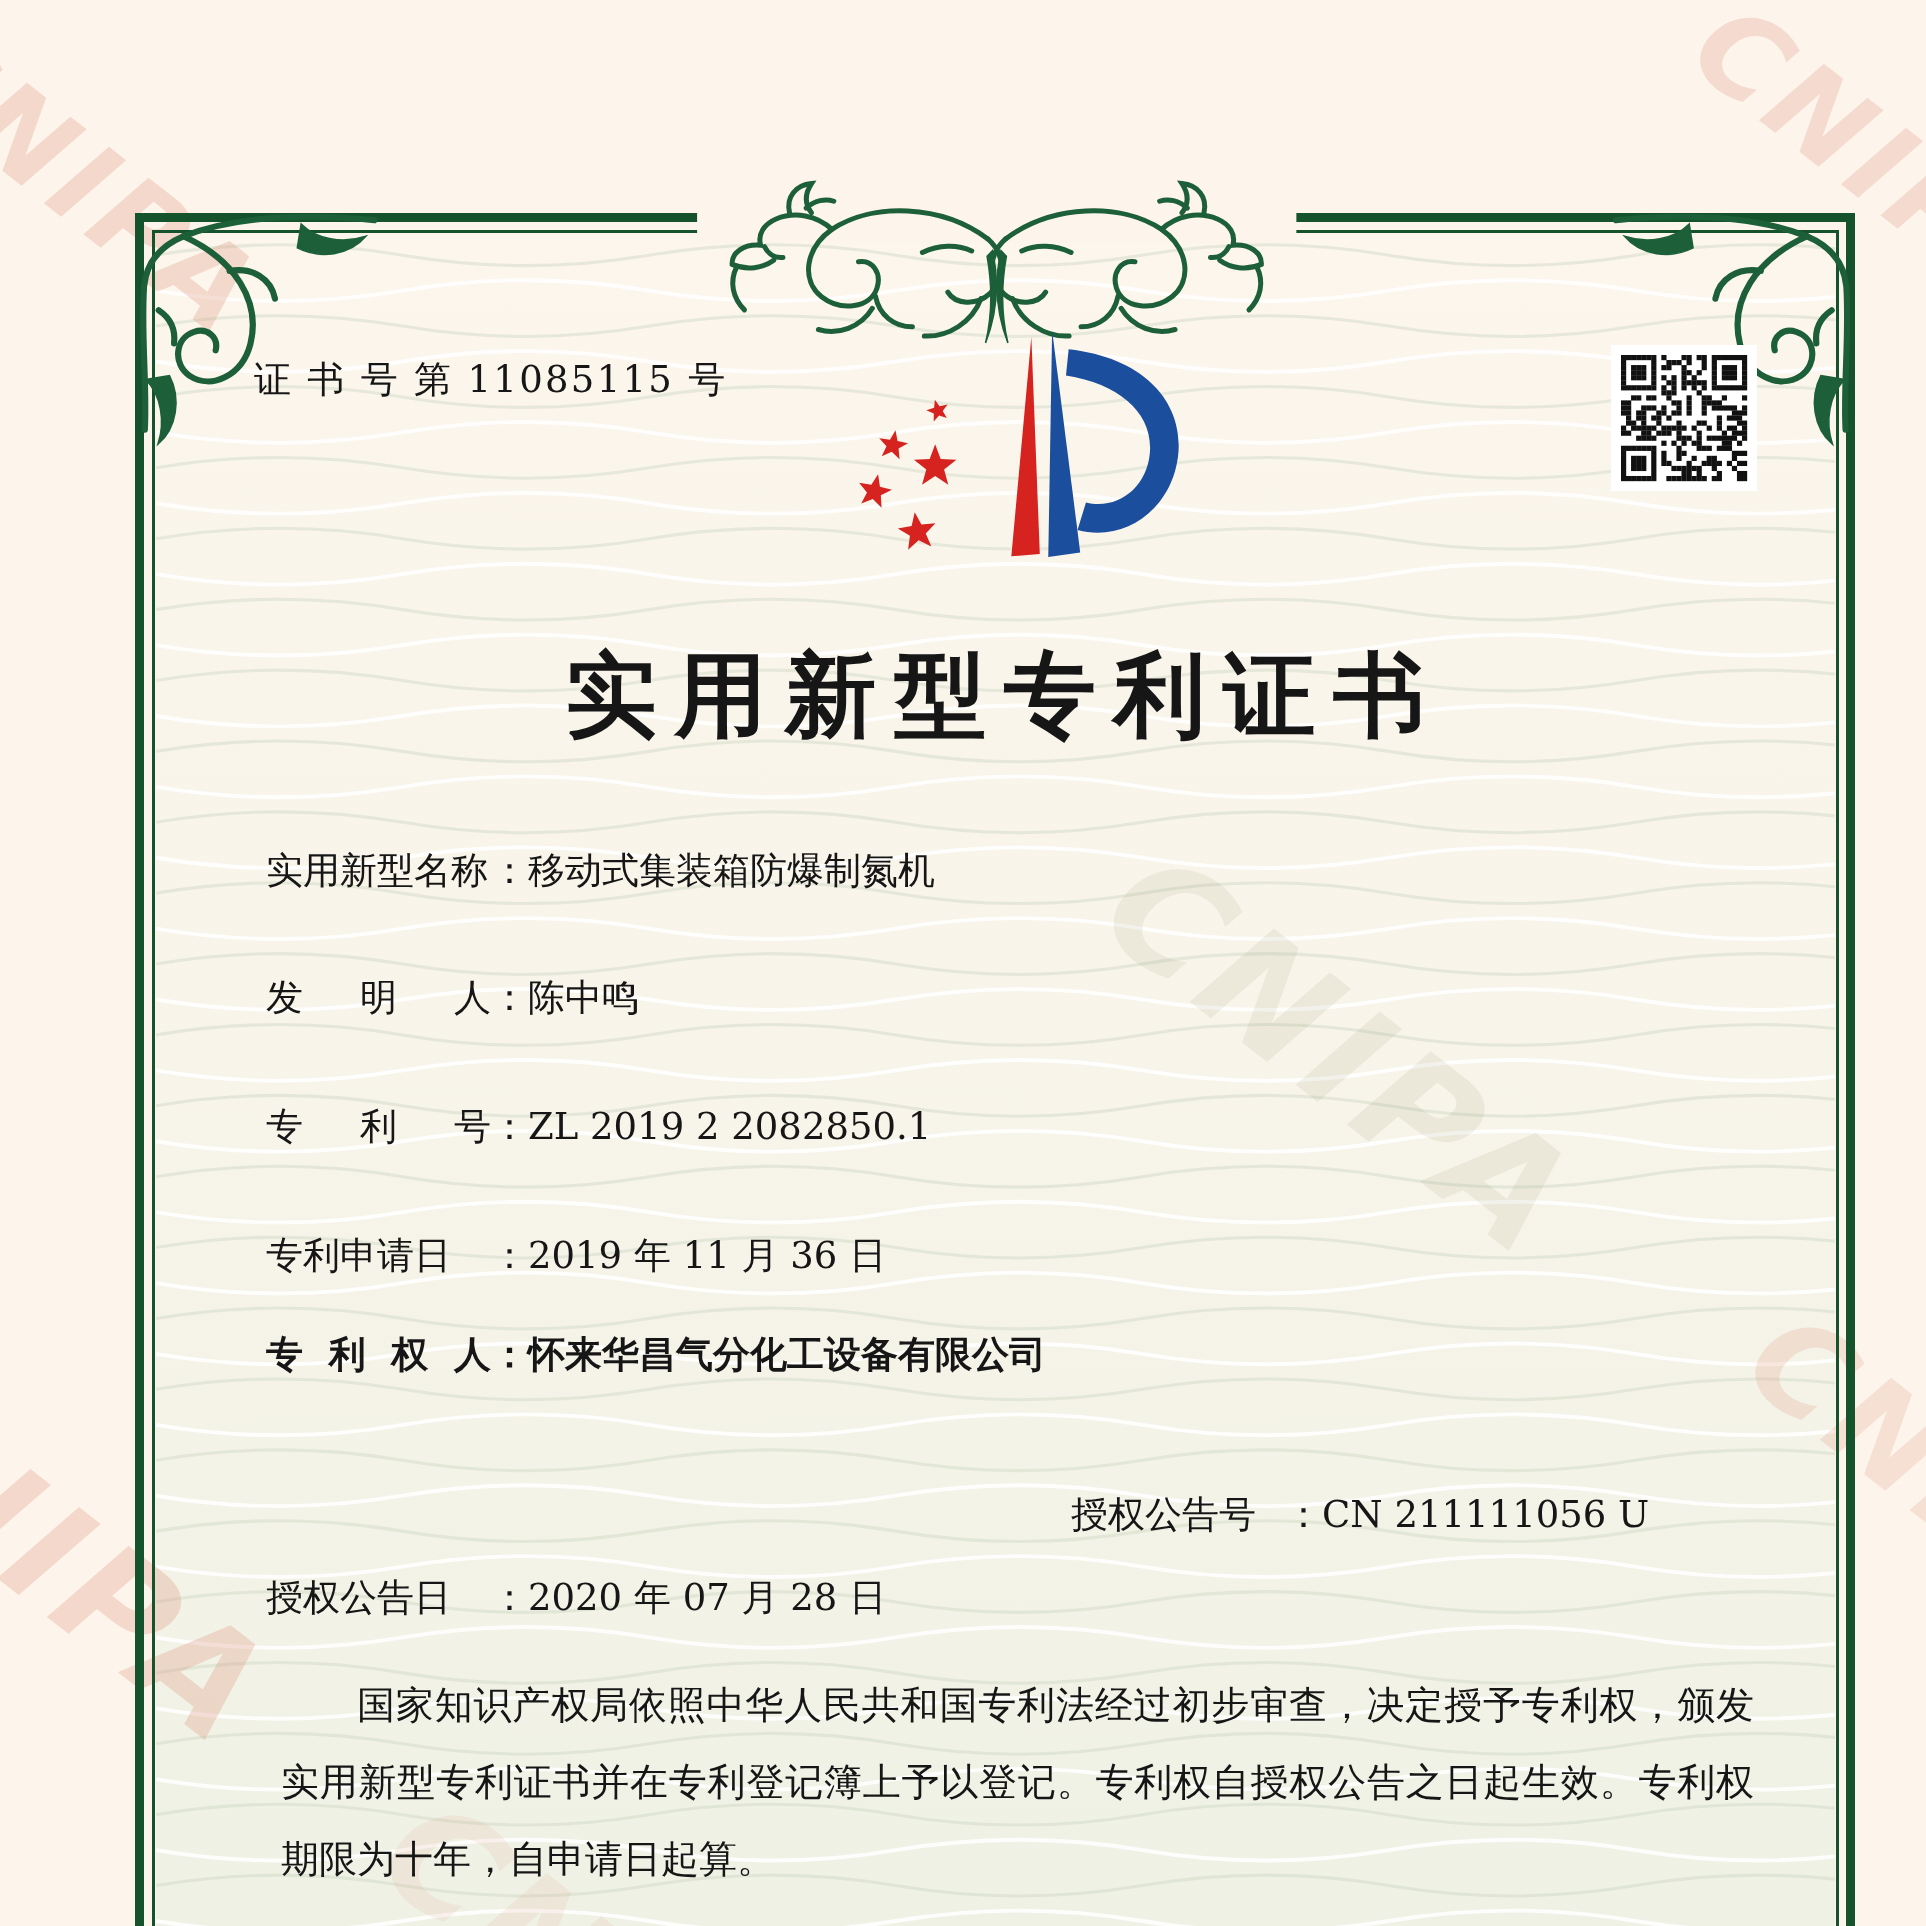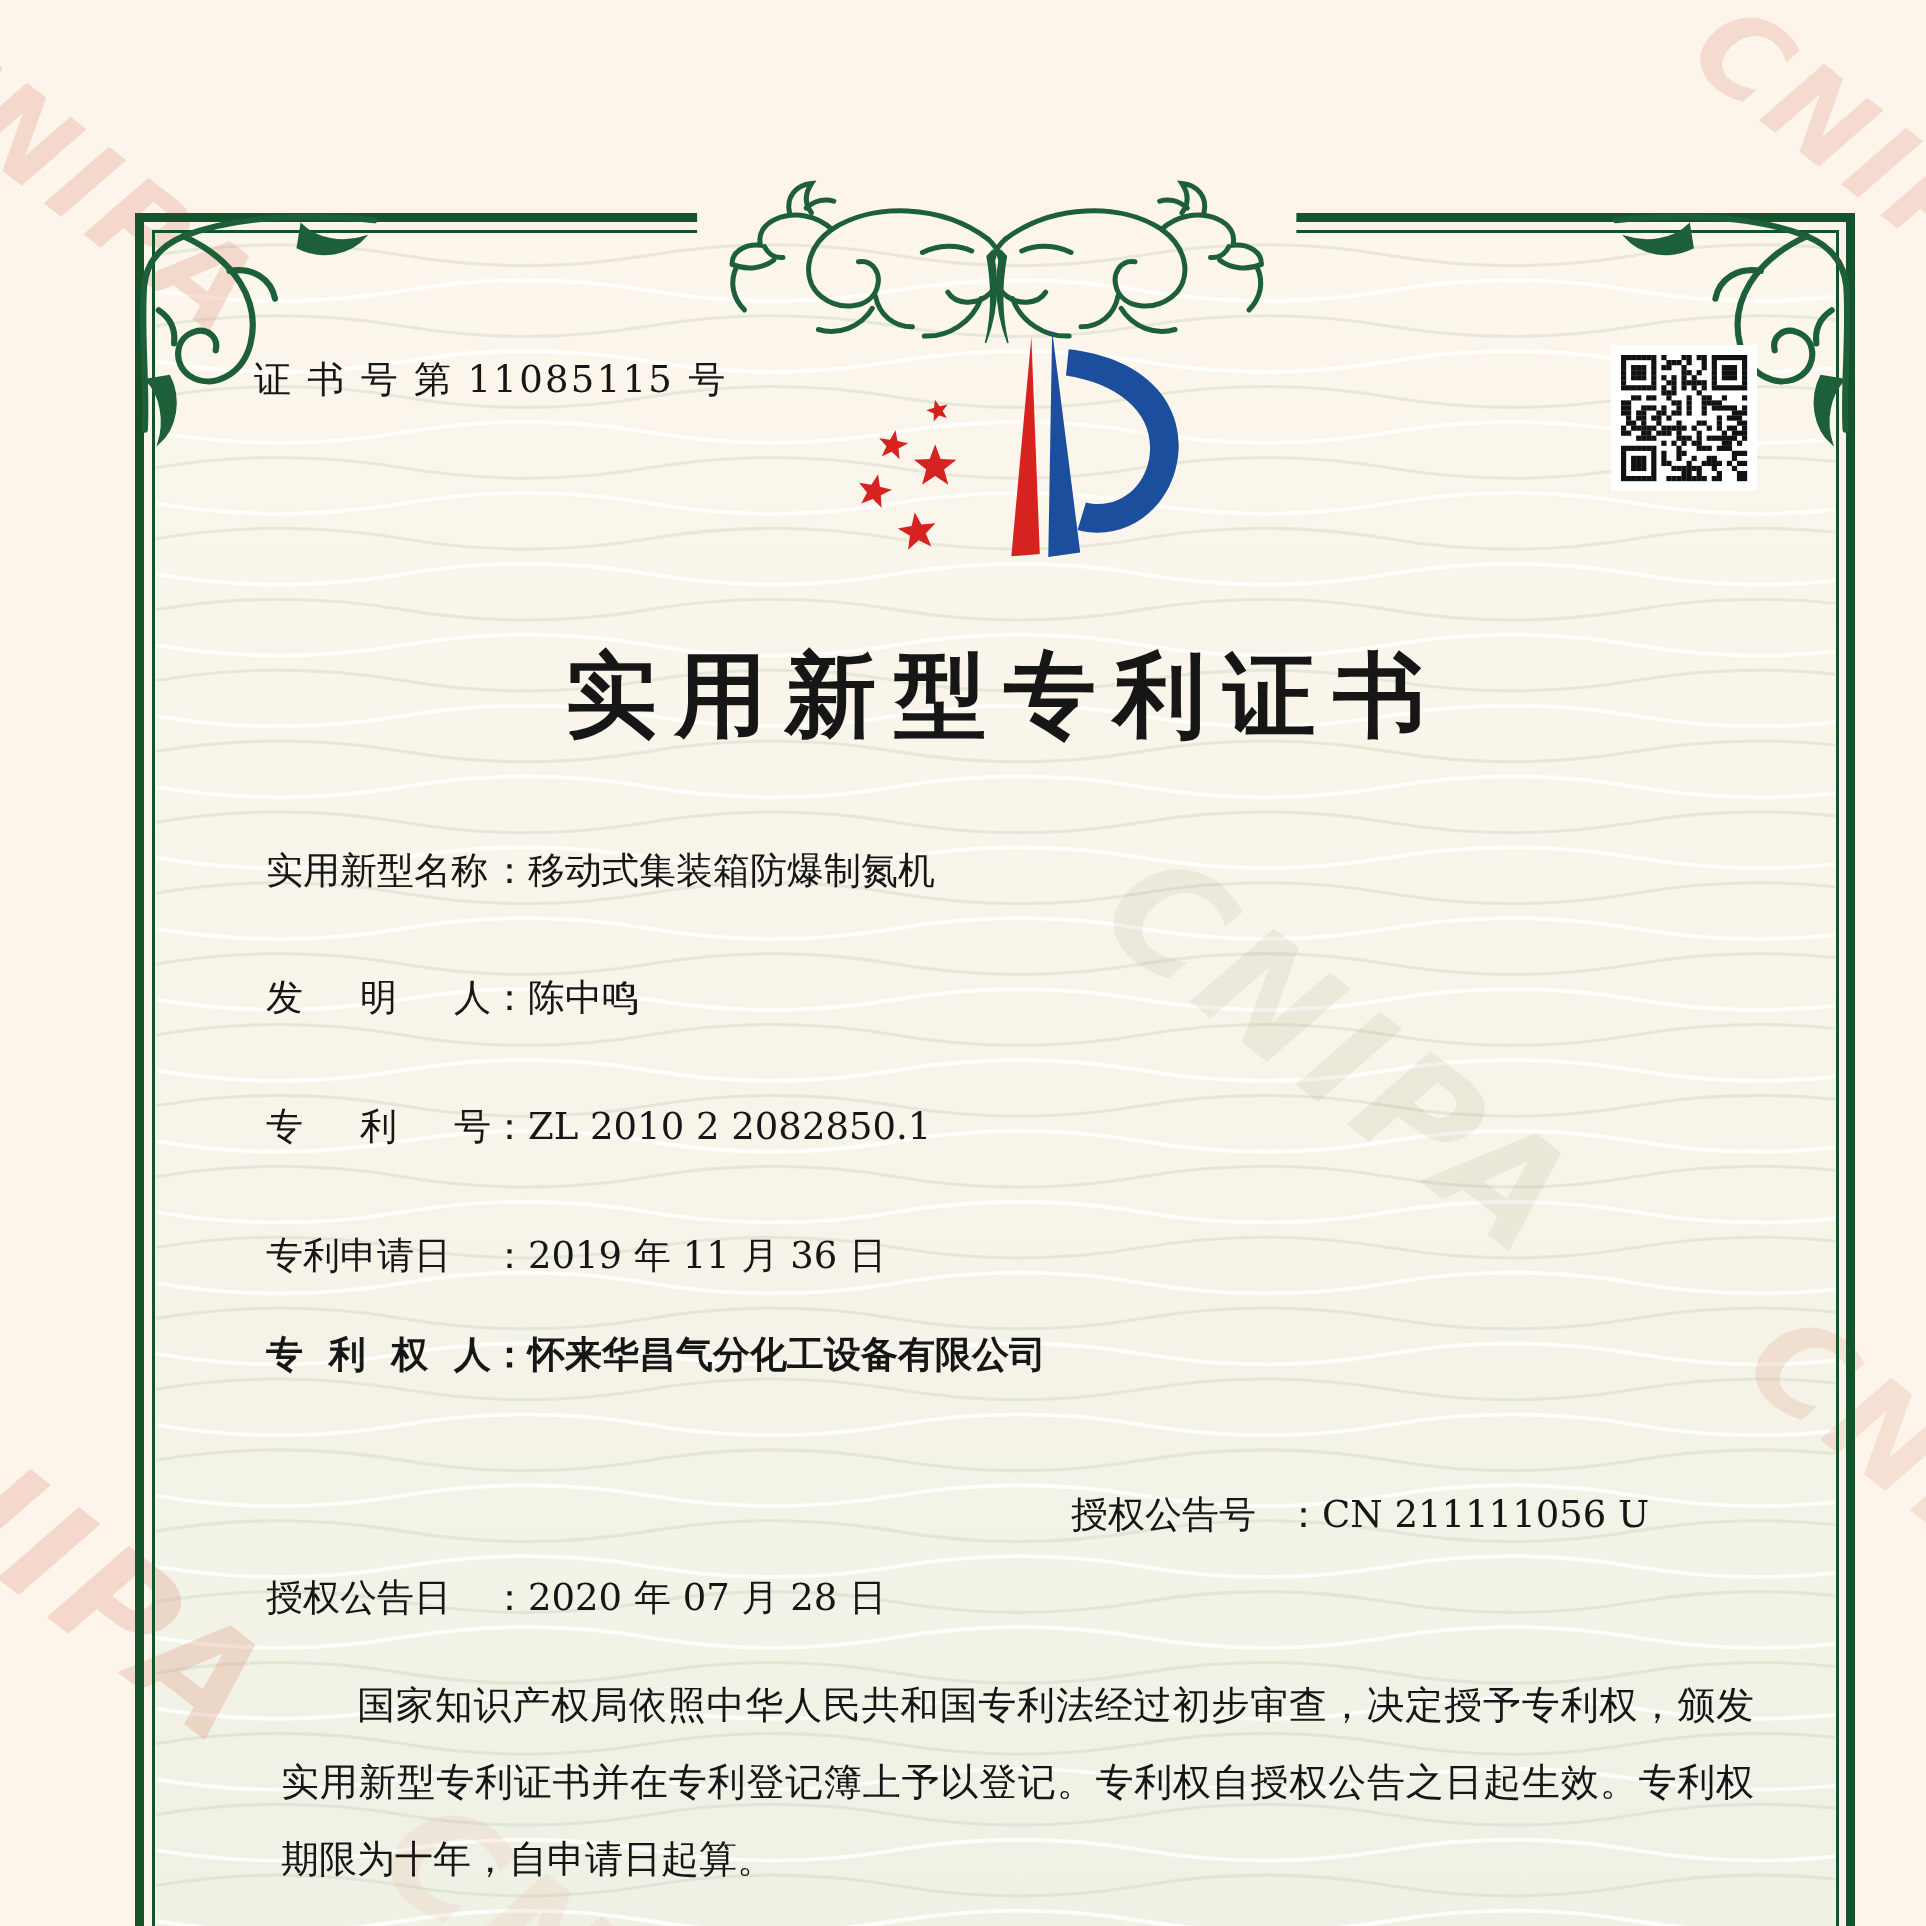--- a/index.html
+++ b/index.html
@@ -492,21 +492,21 @@
 
   <div class="abs title">实用新型专利证书</div>
 
   <div class="row" style="top:971px;">
     <span class="lbl spread">发明人</span><span class="colon">：</span><span class="val">陈中鸣</span>
   </div>
   <div class="row" style="top:844px;">
     <span class="lbl">实用新型名称</span><span class="colon">：</span><span class="val">移动式集装箱防爆制氮机</span>
   </div>
   <div class="row" style="top:1100px;">
-    <span class="lbl spread">专利号</span><span class="colon">：</span><span class="val">ZL 2010 2 2082850.1</span>
+    <span class="lbl spread">专利号</span><span class="colon">：</span><span class="val">ZL 2019 2 2082850.1</span>
   </div>
   <div class="row" style="top:1229px;">
     <span class="lbl">专利申请日</span><span class="colon">：</span><span class="val">2019 年 11 月 36 日</span>
   </div>
   <div class="row" style="top:1327px;font-weight:bold;">
     <span class="lbl spread">专利权人</span><span class="colon">：</span><span class="val">怀来华昌气分化工设备有限公司</span>
   </div>
   <div class="row" style="top:1571px;">
     <span class="lbl">授权公告日</span><span class="colon">：</span><span class="val">2020 年 07 月 28 日</span>
   </div>

